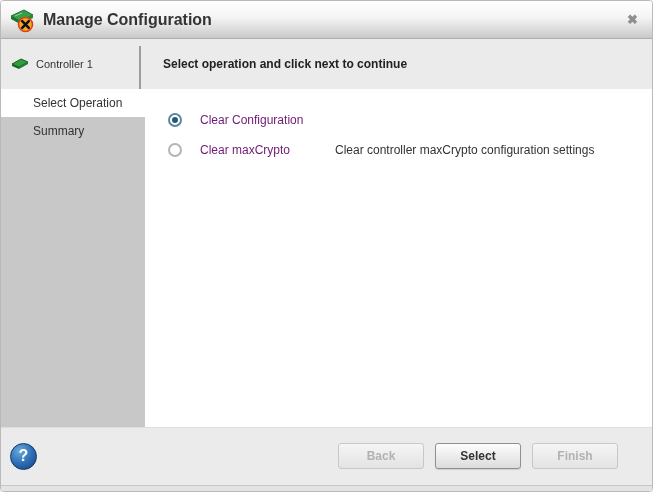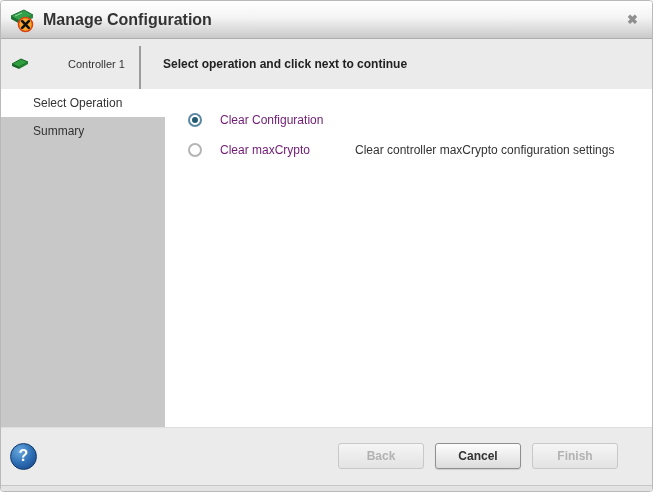--- a/index.html
+++ b/index.html
@@ -24,32 +24,32 @@
   .app-icon { width:26px; height:26px; flex:0 0 auto; }
   .title-text { margin-left:8px; font-size:16px; font-weight:bold; color:#333; }
   .close-btn {
     margin-left:auto; color:#8f8f8f; font-size:13px; font-weight:bold;
     line-height:1; cursor:default; padding:2px;
   }
 
   
   .header-band { height:50px; background:#ebebeb; display:flex; }
   .header-left {
-    width:138px; display:flex; align-items:center; padding-left:10px;gap:32px;
+    width:138px; display:flex; align-items:center; padding-left:10px;
   }
   .ctx-label { margin-left:7px; font-size:11px; color:#333; }
   .header-divider { width:2px; background:#9c9c9c; margin-top:7px; }
   .header-right {
     flex:1; display:flex; align-items:center; padding-left:22px;
     font-size:12px; font-weight:bold; color:#222;
   }
 
   
   .body { display:flex; height:338px; }
-  .sidebar { width:164px; background:#c8c8c8; flex:0 0 auto; }
+  .sidebar { width:144px; background:#c8c8c8; flex:0 0 auto; }
   .nav-item {
     height:28px; line-height:28px; padding-left:32px;
     font-size:12px; color:#333; cursor:default;
   }
   .nav-item.active { background:#ffffff; }
 
   .content { flex:1; background:#ffffff; padding-top:16px; }
   .op-row { display:flex; align-items:center; height:30px; padding-left:23px; }
   .radio {
     width:14px; height:14px; border-radius:50%; background:#fff;
@@ -145,19 +145,19 @@
         <span class="op-label">Clear maxCrypto</span>
         <span class="op-desc">Clear controller maxCrypto configuration settings</span>
       </div>
     </div>
   </div>
 
   <div class="footer">
     <div class="help-btn">?</div>
     <div class="btn-group">
       <button class="btn disabled">Back</button>
-      <button class="btn enabled">Cancel</button>
+      <button class="btn enabled">Select</button>
       <button class="btn disabled">Finish</button>
     </div>
     <div class="footer-edge"></div>
   </div>
 
 </div>
 
 </body></html>

